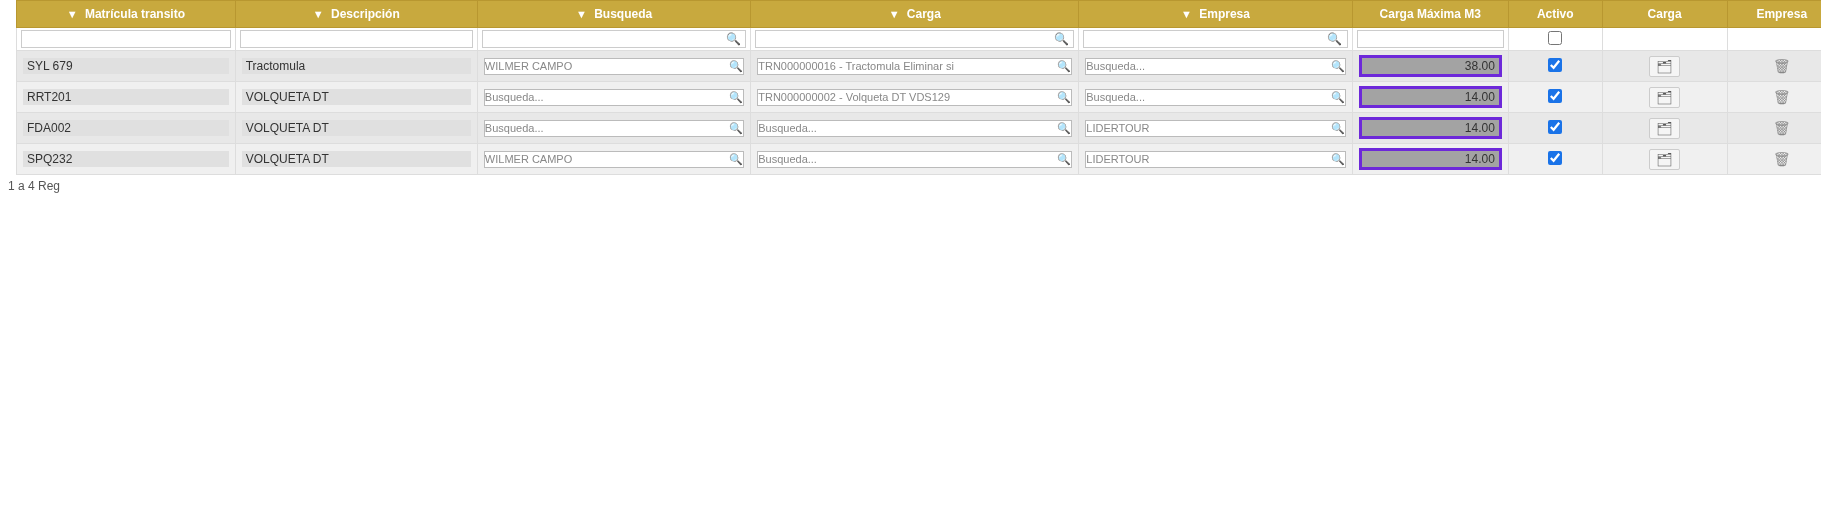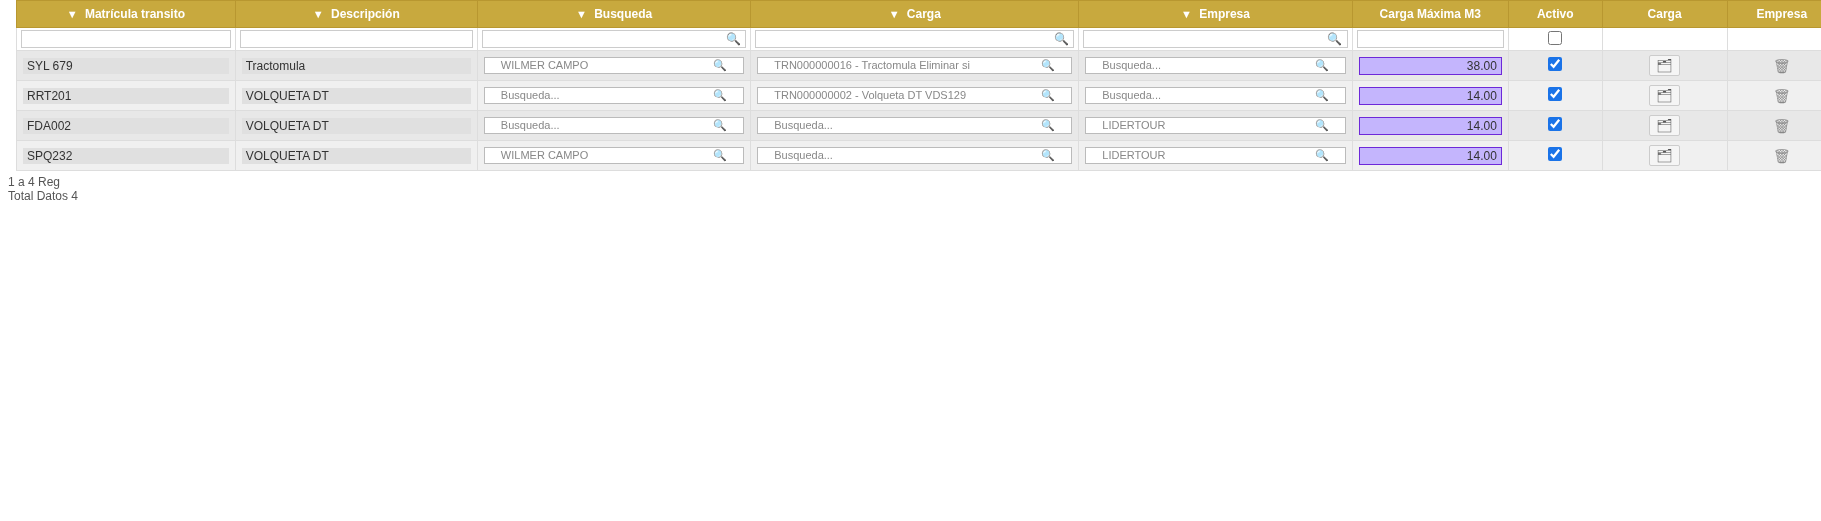--- a/index.html
+++ b/index.html
@@ -81,36 +81,36 @@
       text-overflow: ellipsis;
       white-space: nowrap;
     }
     .cell-text {
       background: #e0e0e0;
       display: block;
       padding: 1px 4px;
     }
     .search-cell {
       display: flex;
-      align-items: flex-start;
+      align-items: center;
       border: 1px solid #bbb;
       background: #fff;
-      padding: 1px 16px;
+      padding: 1px 0;
       font-size: 11px;
       color: #888;
     }
     .search-cell .search-icon-small {
       margin-left: 4px;
       font-size: 11px;
       color: #888;
     }
     .carga-cell {
       text-align: right;
-      background: #c4b5fd;
-      border: 1px solid #6d28d9;
+      background: #a3a3a3;
+      border: 3px solid #6d28d9;
       padding: 1px 4px;
     }
     .activo-cell {
       text-align: center;
     }
     .activo-cell input[type="checkbox"] {
       accent-color: #1a73e8;
       width: 14px;
       height: 14px;
     }
@@ -366,15 +366,14 @@
             <div class="carga-cell">14.00</div>
           </td>
           <td class="activo-cell"><input type="checkbox" checked="" style=""></td>
           <td class="zonas-cell"><button class="zonas-btn">🗂</button></td>
           <td class="eliminar-cell"><button class="eliminar-btn">🗑</button></td>
         </tr>
       </tbody>
   </table>
   <div class="pagination-info">
     <div>1 a 4 Reg</div>
-    <div>Total Datos 4</div>
   </div>
 </div>
 
 </body></html>

